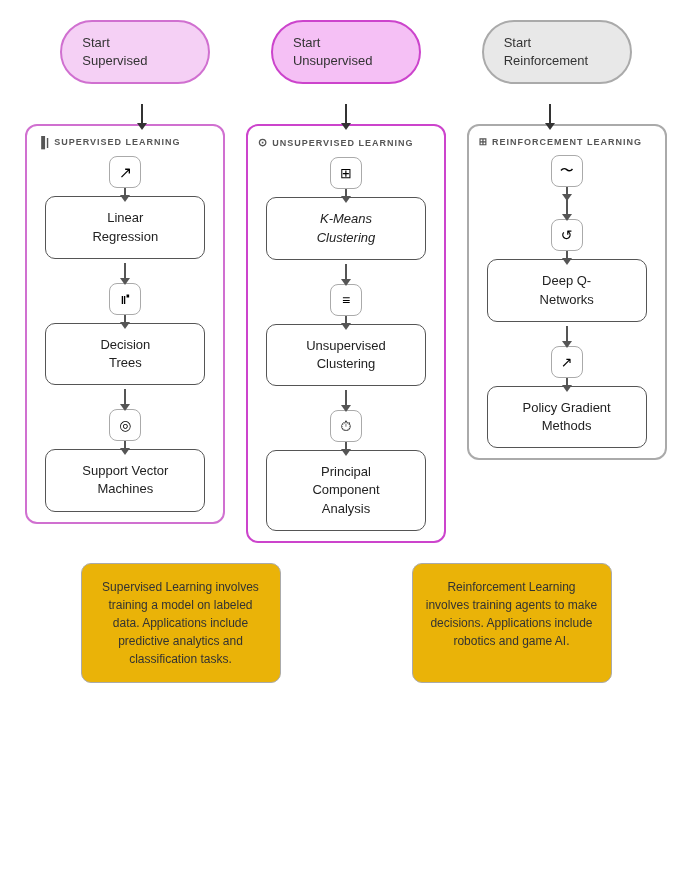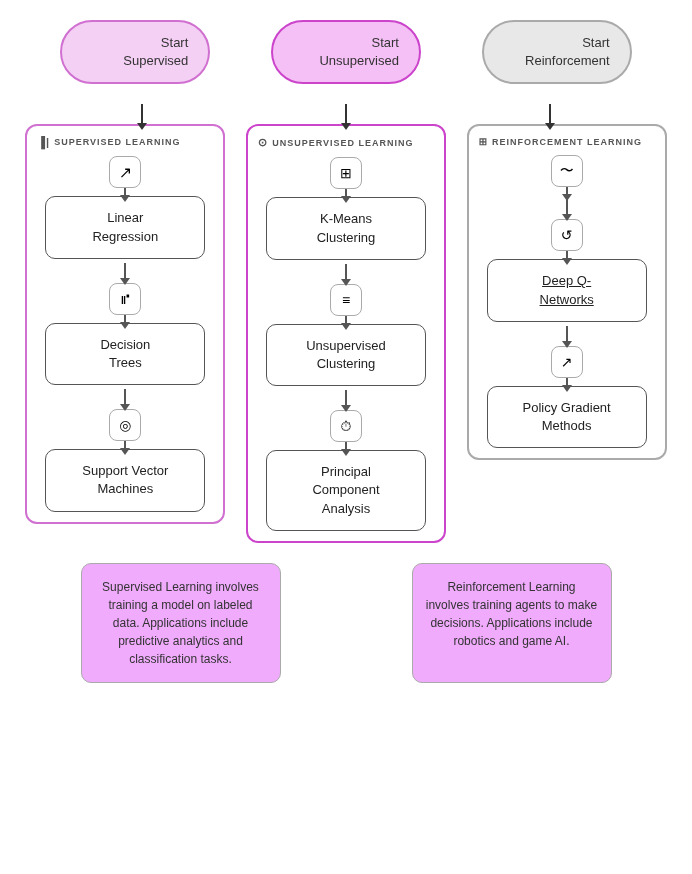--- a/index.html
+++ b/index.html
@@ -22,21 +22,21 @@
       display: flex;
       justify-content: space-around;
       align-items: center;
       margin-bottom: 20px;
       padding: 0 20px;
     }
 
     .start-btn {
       border-radius: 50px;
       padding: 12px 20px;
-      text-align: right;
+      text-align: left;
       font-size: 13px;
       font-weight: 500;
       width: 150px;
       cursor: pointer;
       line-height: 1.4;
     }
 
     .start-btn.supervised {
       background: #f5d0f5;
       border: 2px solid #d070d0;
@@ -188,21 +188,21 @@
 
     .info-box {
       border: 1.5px solid #aaa;
       border-radius: 10px;
       width: 200px;
       padding: 14px 12px;
       font-size: 12px;
       color: #333;
       line-height: 1.5;
       text-align: center;
-      background: #f0abfc;
+      background: #eab308;
     }
   </style>
 </head>
 <body>
 
 <div class="diagram-container">
 
   <div class="start-row">
     <div class="start-btn supervised">
       <span style="white-space:pre-line;">Start
@@ -279,21 +279,21 @@
           <span style="font-size:11px;">⊙</span>
           <span>UNSUPERVISED LEARNING</span>
         </div>
 
         <div class="item-wrapper">
           <div class="item-icon-box">
             <span style="font-size:14px;">⊞</span>
           </div>
           <div class="inter-arrow" style="height:8px;"></div>
           <div class="algo-box">
-            <span style="white-space:pre-line;">K-Means
+            <span style="white-space:pre-line;font-style:italic;">K-Means
 Clustering</span>
           </div>
         </div>
 
         <div class="inter-arrow" style="margin:4px auto;"></div>
 
         <div class="item-wrapper">
           <div class="item-icon-box">
             <span style="font-size:14px;">≡</span>
           </div>
@@ -336,21 +336,21 @@
         </div>
 
         <div class="inter-arrow" style="margin:4px auto;"></div>
 
         <div class="item-wrapper">
           <div class="item-icon-box">
             <span style="font-size:14px;">↺</span>
           </div>
           <div class="inter-arrow" style="height:8px;"></div>
           <div class="algo-box">
-            <span style="white-space:pre-line;text-decoration:underline;">Deep Q-
+            <span style="white-space:pre-line;">Deep Q-
 Networks</span>
           </div>
         </div>
 
         <div class="inter-arrow" style="margin:4px auto;"></div>
 
         <div class="item-wrapper">
           <div class="item-icon-box">
             <span style="font-size:14px;">↗</span>
           </div>

